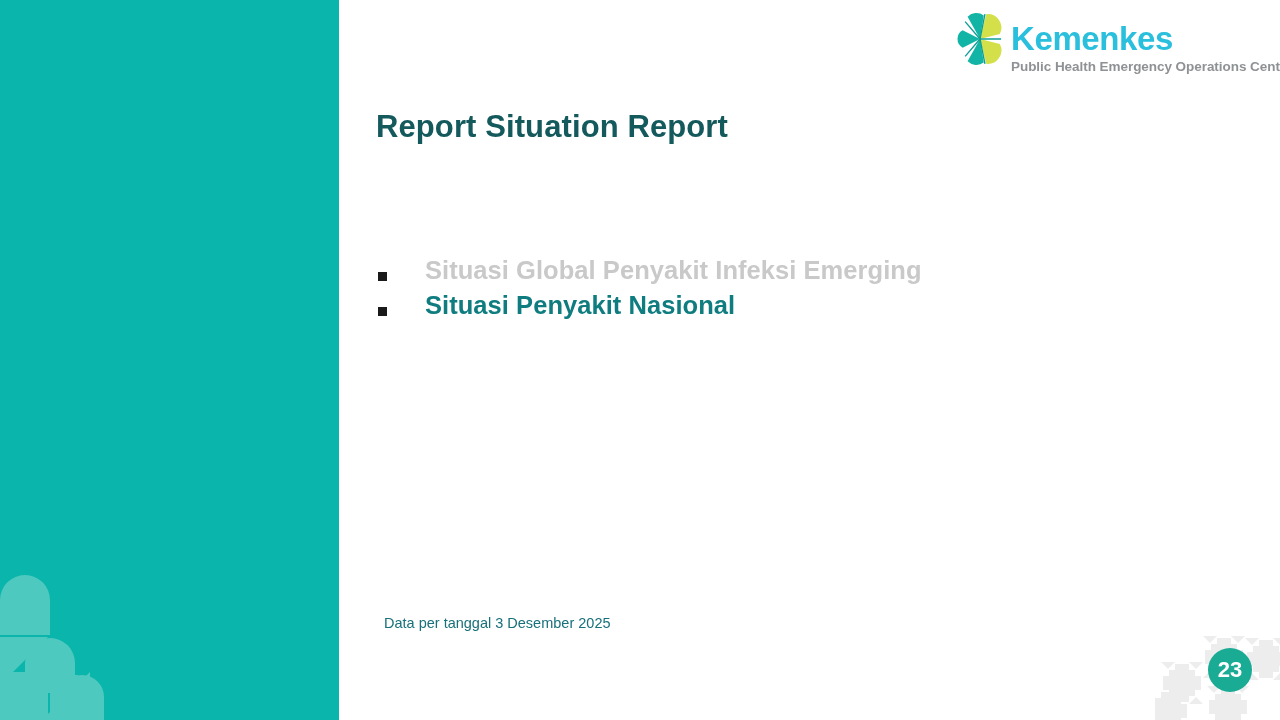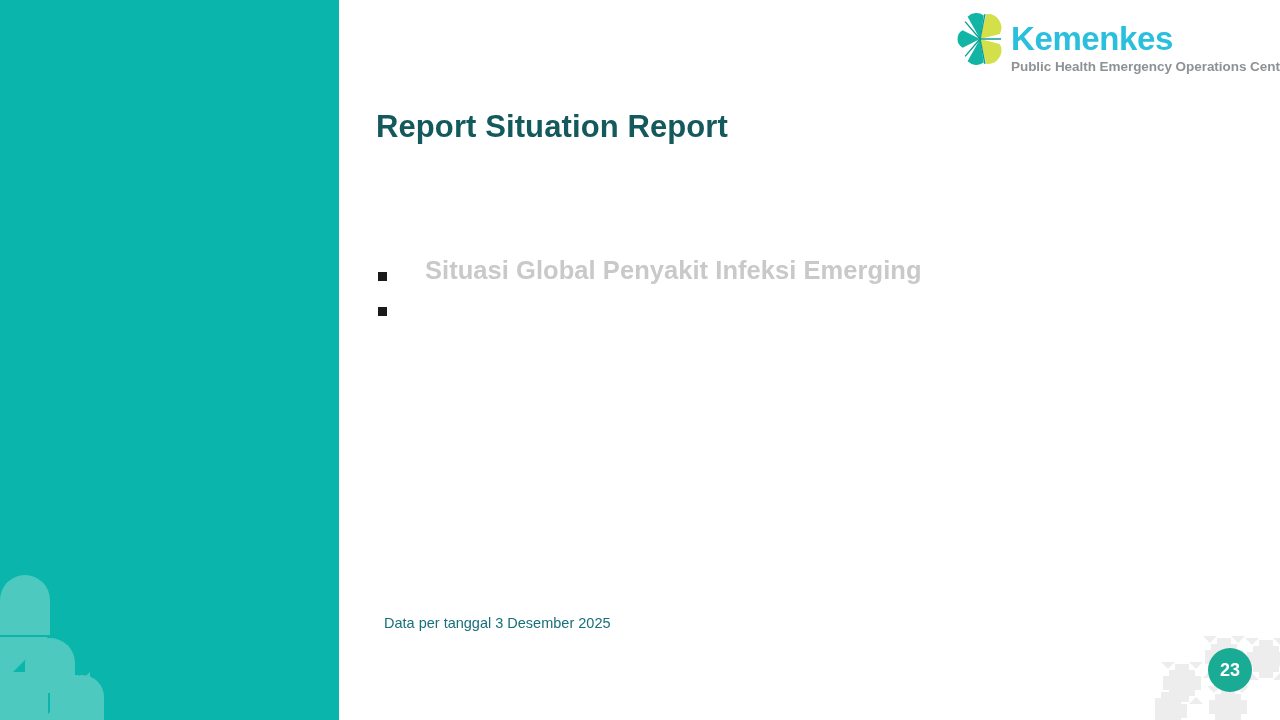--- a/index.html
+++ b/index.html
@@ -137,21 +137,21 @@
   
   #page-badge {
     position: absolute;
     left: 1208px;
     top: 648px;
     width: 44px;
     height: 44px;
     border-radius: 50%;
     background: #1aab94;
     color: #ffffff;
-    font-size: 18px;
+    font-size: 22px;
     font-weight: bold;
     display: flex;
     align-items: center;
     justify-content: center;
   }
 </style>
 </head>
 <body>
 
 <div id="sidebar">
@@ -200,20 +200,21 @@
 
 <h1 id="slide-title">Report Situation Report</h1>
 
 <div id="outline-list">
   <div class="outline-item inactive">
     <span class="outline-bullet"></span>
     <span class="outline-label">Situasi Global Penyakit Infeksi Emerging</span>
   </div>
   <div class="outline-item active">
     <span class="outline-bullet"></span>
+    <span class="outline-label">Situasi Penyakit Nasional</span>
   </div>
 </div>
 
 <div id="footer-note">Data per tanggal 3 Desember 2025</div>
 
 <svg id="corner-pattern" viewBox="0 0 125 120" xmlns="http://www.w3.org/2000/svg">
   <g fill="#ededed">
     <g>
       <rect x="14" y="70" width="26" height="26"></rect>
       <rect x="20" y="64" width="14" height="38"></rect>

